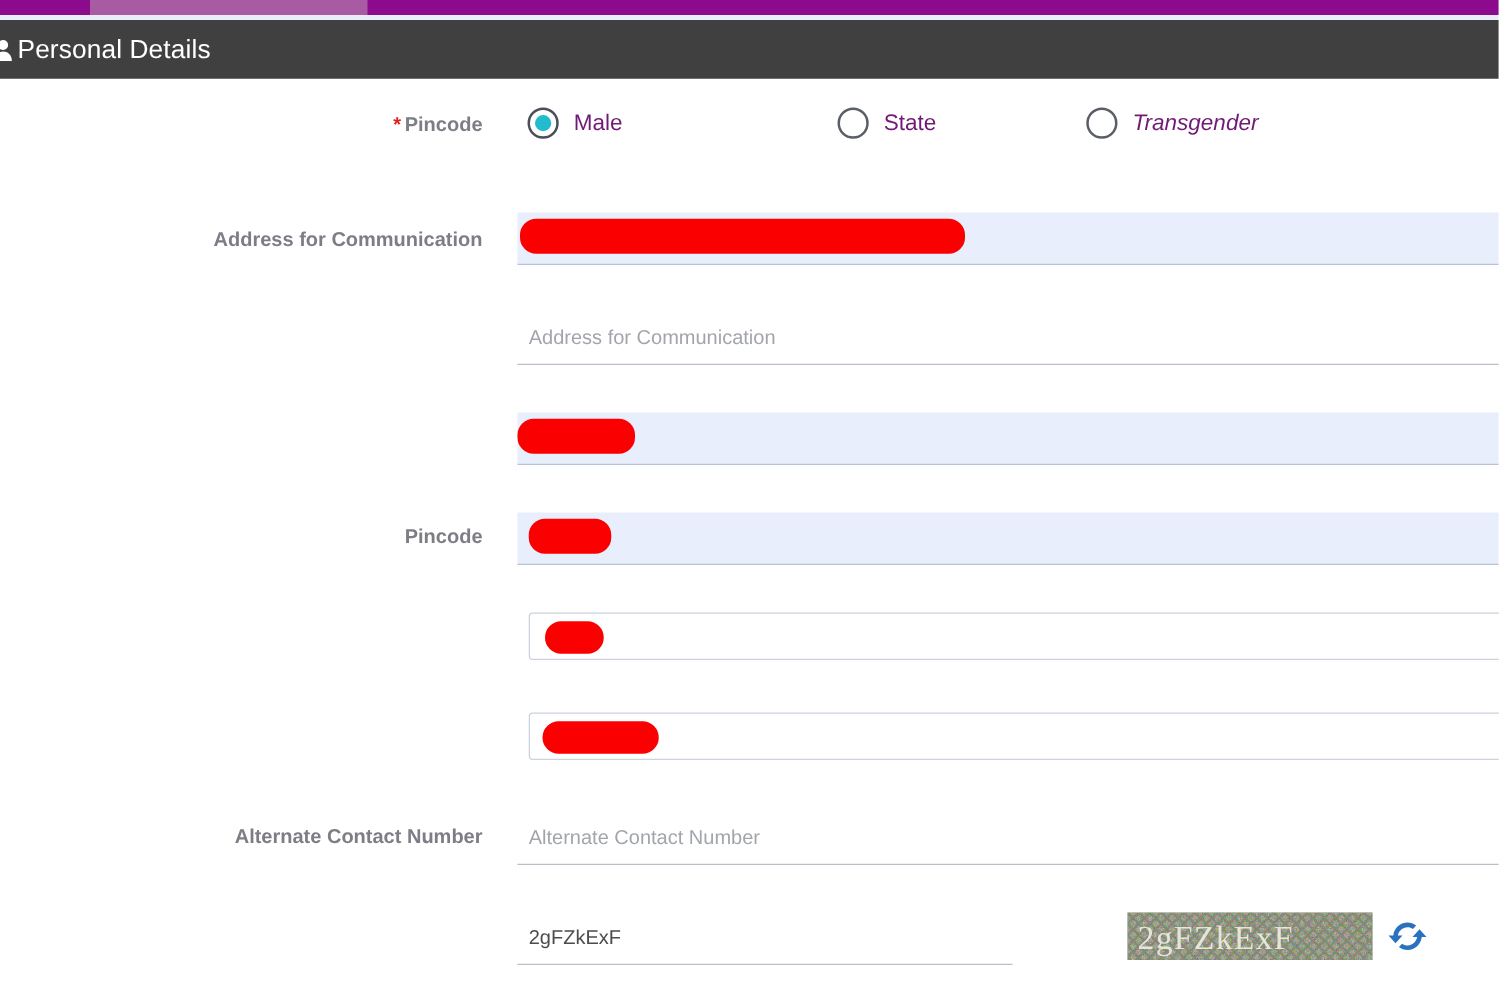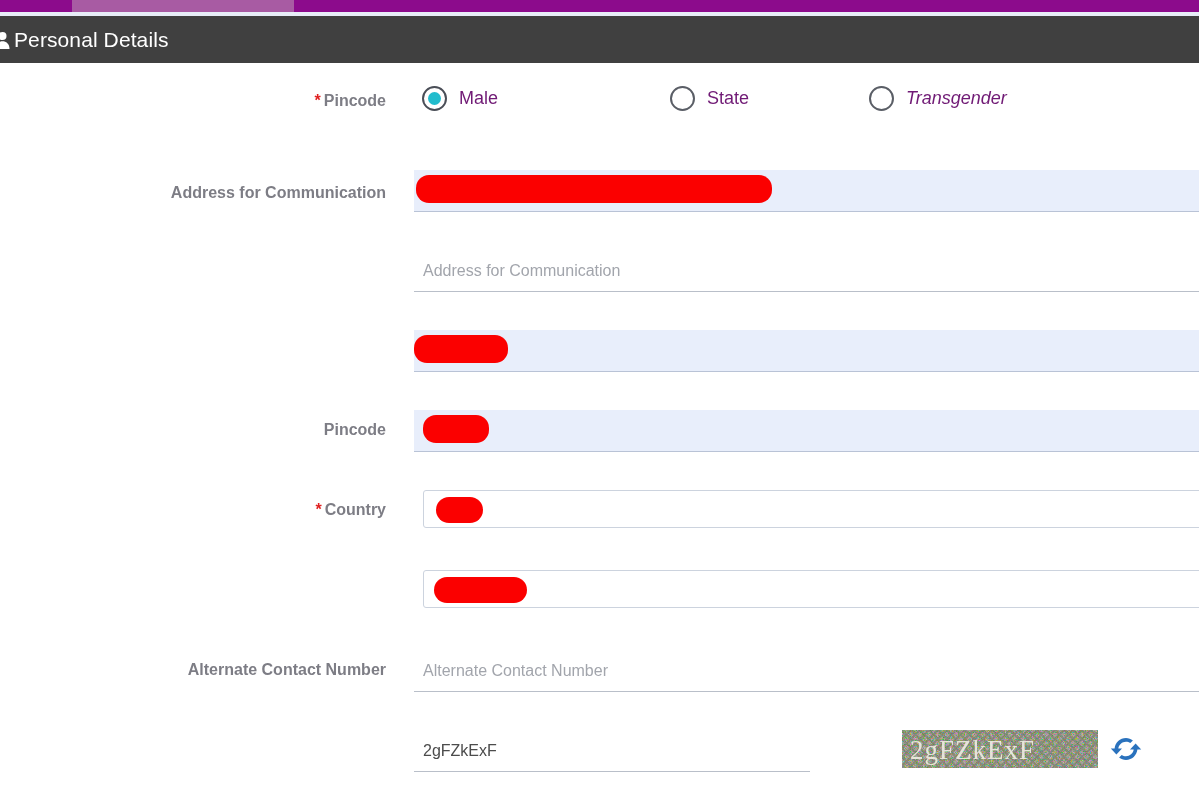--- a/index.html
+++ b/index.html
@@ -188,23 +188,20 @@
     <div class="row" style="top:347px; height:42px;">
       <div class="lbl" style="top:11px;">
         <span>Pincode</span>
       </div>
       <div class="fld-auto">
         <span class="redact" style="left:9px; top:5px; width:66px; height:28px;"></span>
       </div>
     </div>
 
     <div class="row" style="top:427px; height:40px;">
-      <div class="lbl" style="top:11px;">
-        <span class="req">*</span><span>Country</span>
-      </div>
       <div class="fld-box">
         <span class="redact" style="left:12px; top:6px; width:47px; height:26px;"></span>
       </div>
     </div>
 
     <div class="row" style="top:507px; height:40px;">
       <div class="fld-box">
         <span class="redact" style="left:10px; top:6px; width:93px; height:26px;"></span>
       </div>
     </div>

